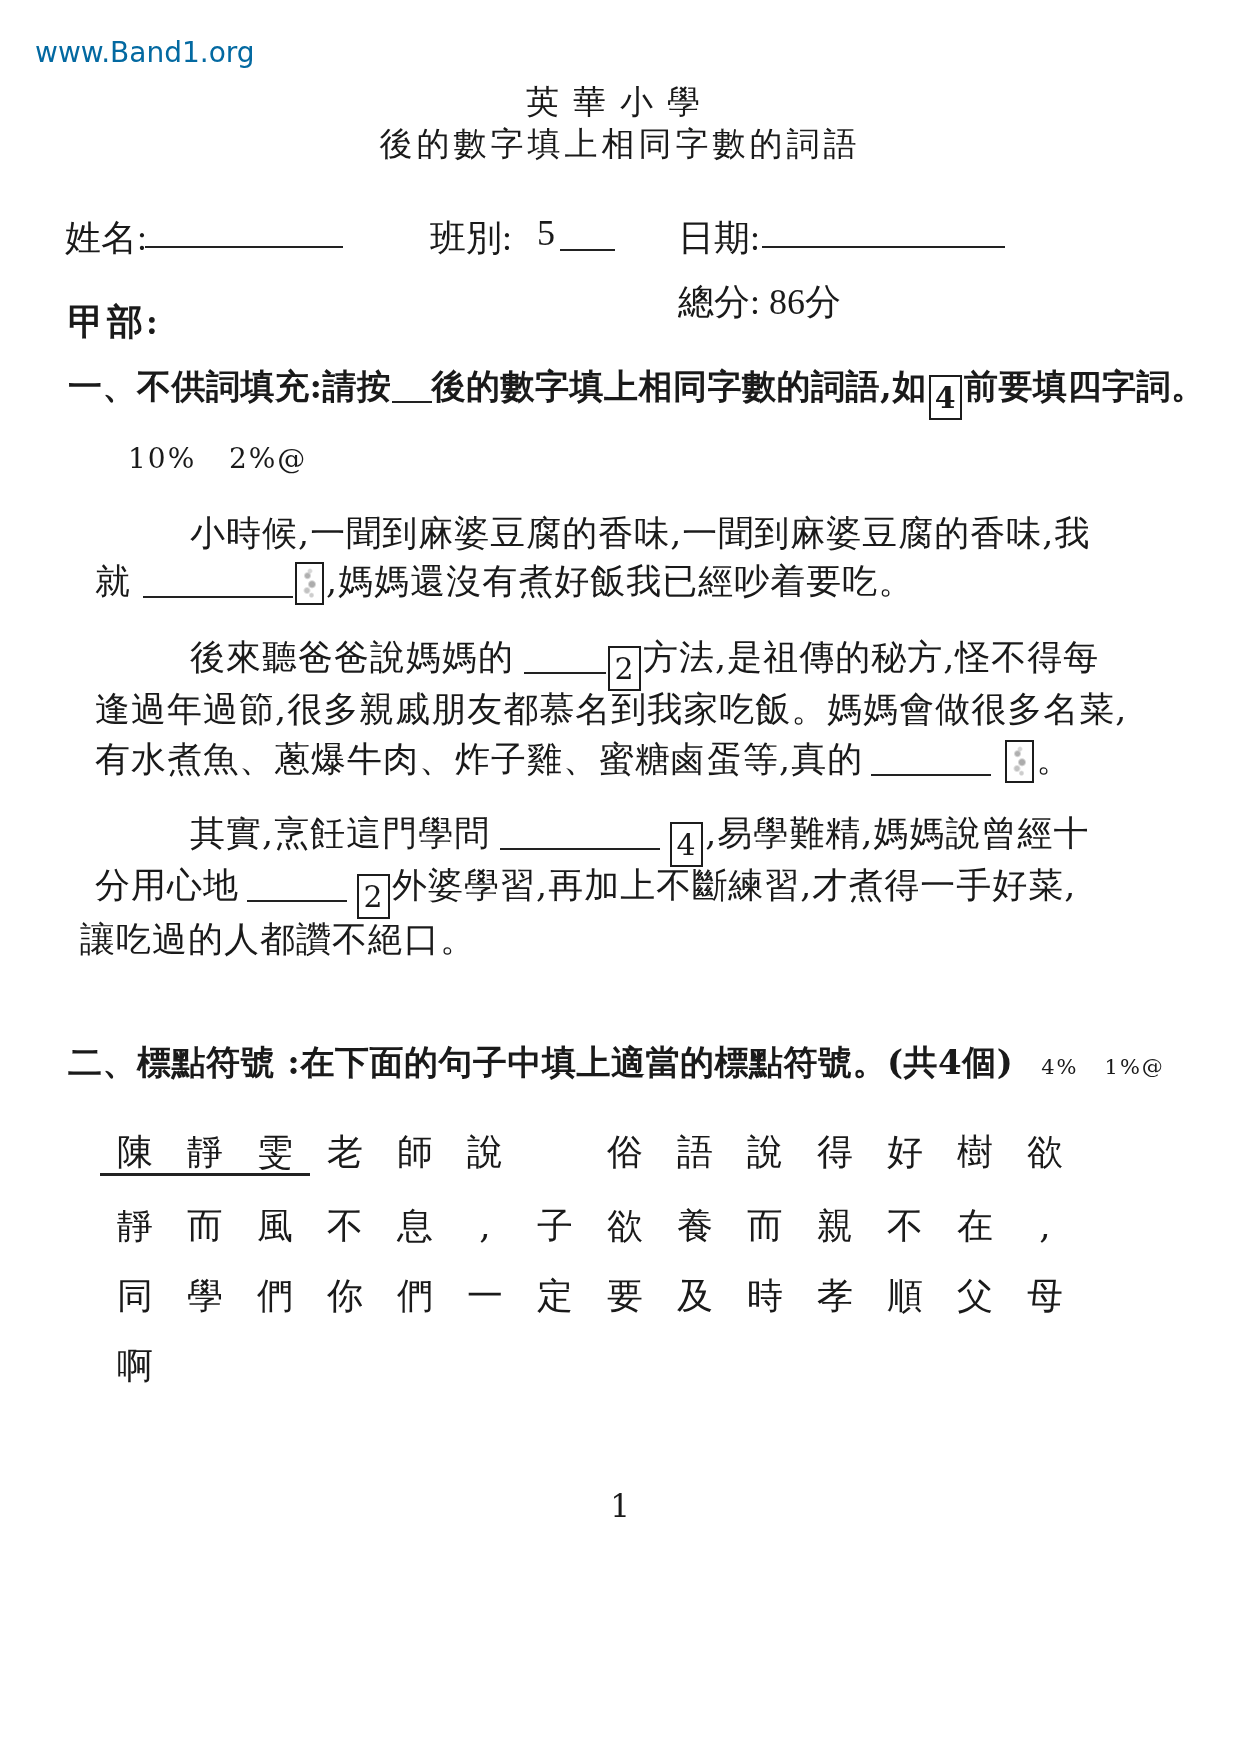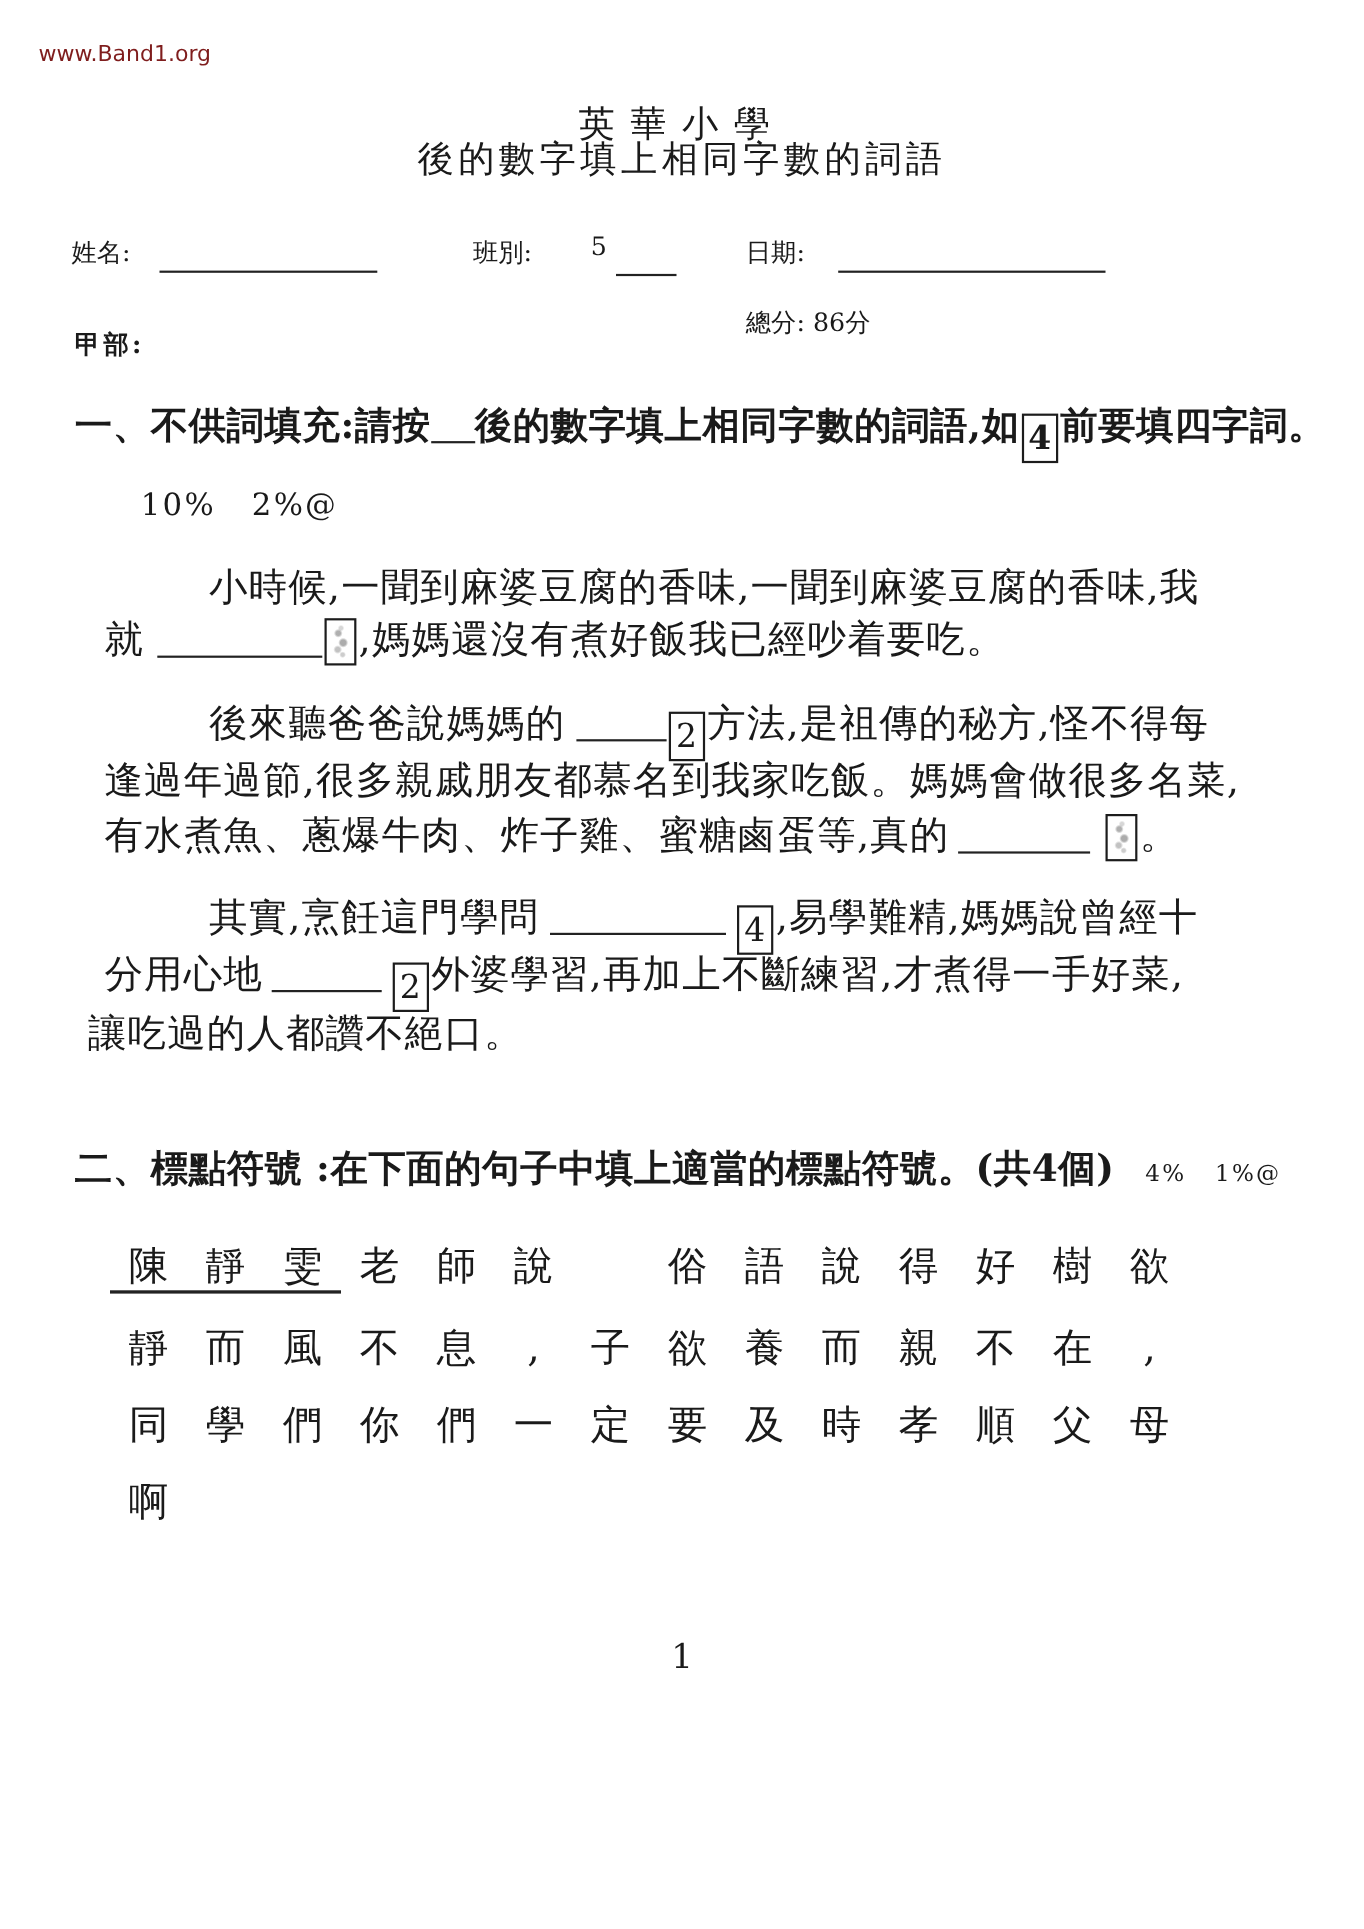--- a/index.html
+++ b/index.html
@@ -1,23 +1,23 @@
 <!DOCTYPE html>
 <html><head>
 <meta charset="utf-8">
 <style>
   * { margin:0; padding:0; box-sizing:border-box; }
   html,body { width:1240px; height:1754px; background:#ffffff; }
   body { font-family:"DejaVu Serif","Liberation Serif",serif; color:#1a1a1a; position:relative; overflow:hidden; }
   .abs { position:absolute; white-space:nowrap; }
-  .watermark { font-family:"DejaVu Sans","Liberation Sans",sans-serif; font-size:20px; color:#7f1d1d; }
+  .watermark { font-family:"DejaVu Sans","Liberation Sans",sans-serif; font-size:28px; color:#0369a1; }
   .title { left:0; width:1240px; text-align:center; font-size:33px; }
-  .t1 { letter-spacing:14px;margin-top:11px; }
+  .t1 { letter-spacing:14px; }
   .t2 { letter-spacing:4px; }
-  .label { font-size:23px; }
+  .label { font-size:36px;font-family:Liberation Serif, serif; }
   .bold { font-weight:bold; }
   .heading { font-size:34px; font-weight:bold; letter-spacing:0.5px; }
   .marks { font-size:28px; letter-spacing:2px; white-space:pre; }
   .body-line { font-size:35px; letter-spacing:1px; }
   .blank { display:inline-block; height:5px; border-bottom:2.5px solid #222; vertical-align:-5px; }
   .ublank { position:absolute; height:0; border-bottom:2.5px solid #222; }
   .numbox { display:inline-flex; align-items:center; justify-content:center;
             border:2.5px solid #1c1c1c; width:33px; height:45px; background:#fff;
             font-size:30px; vertical-align:-10px; margin:0 2px; }
   .numbox.faint { width:29px; height:43px; }

